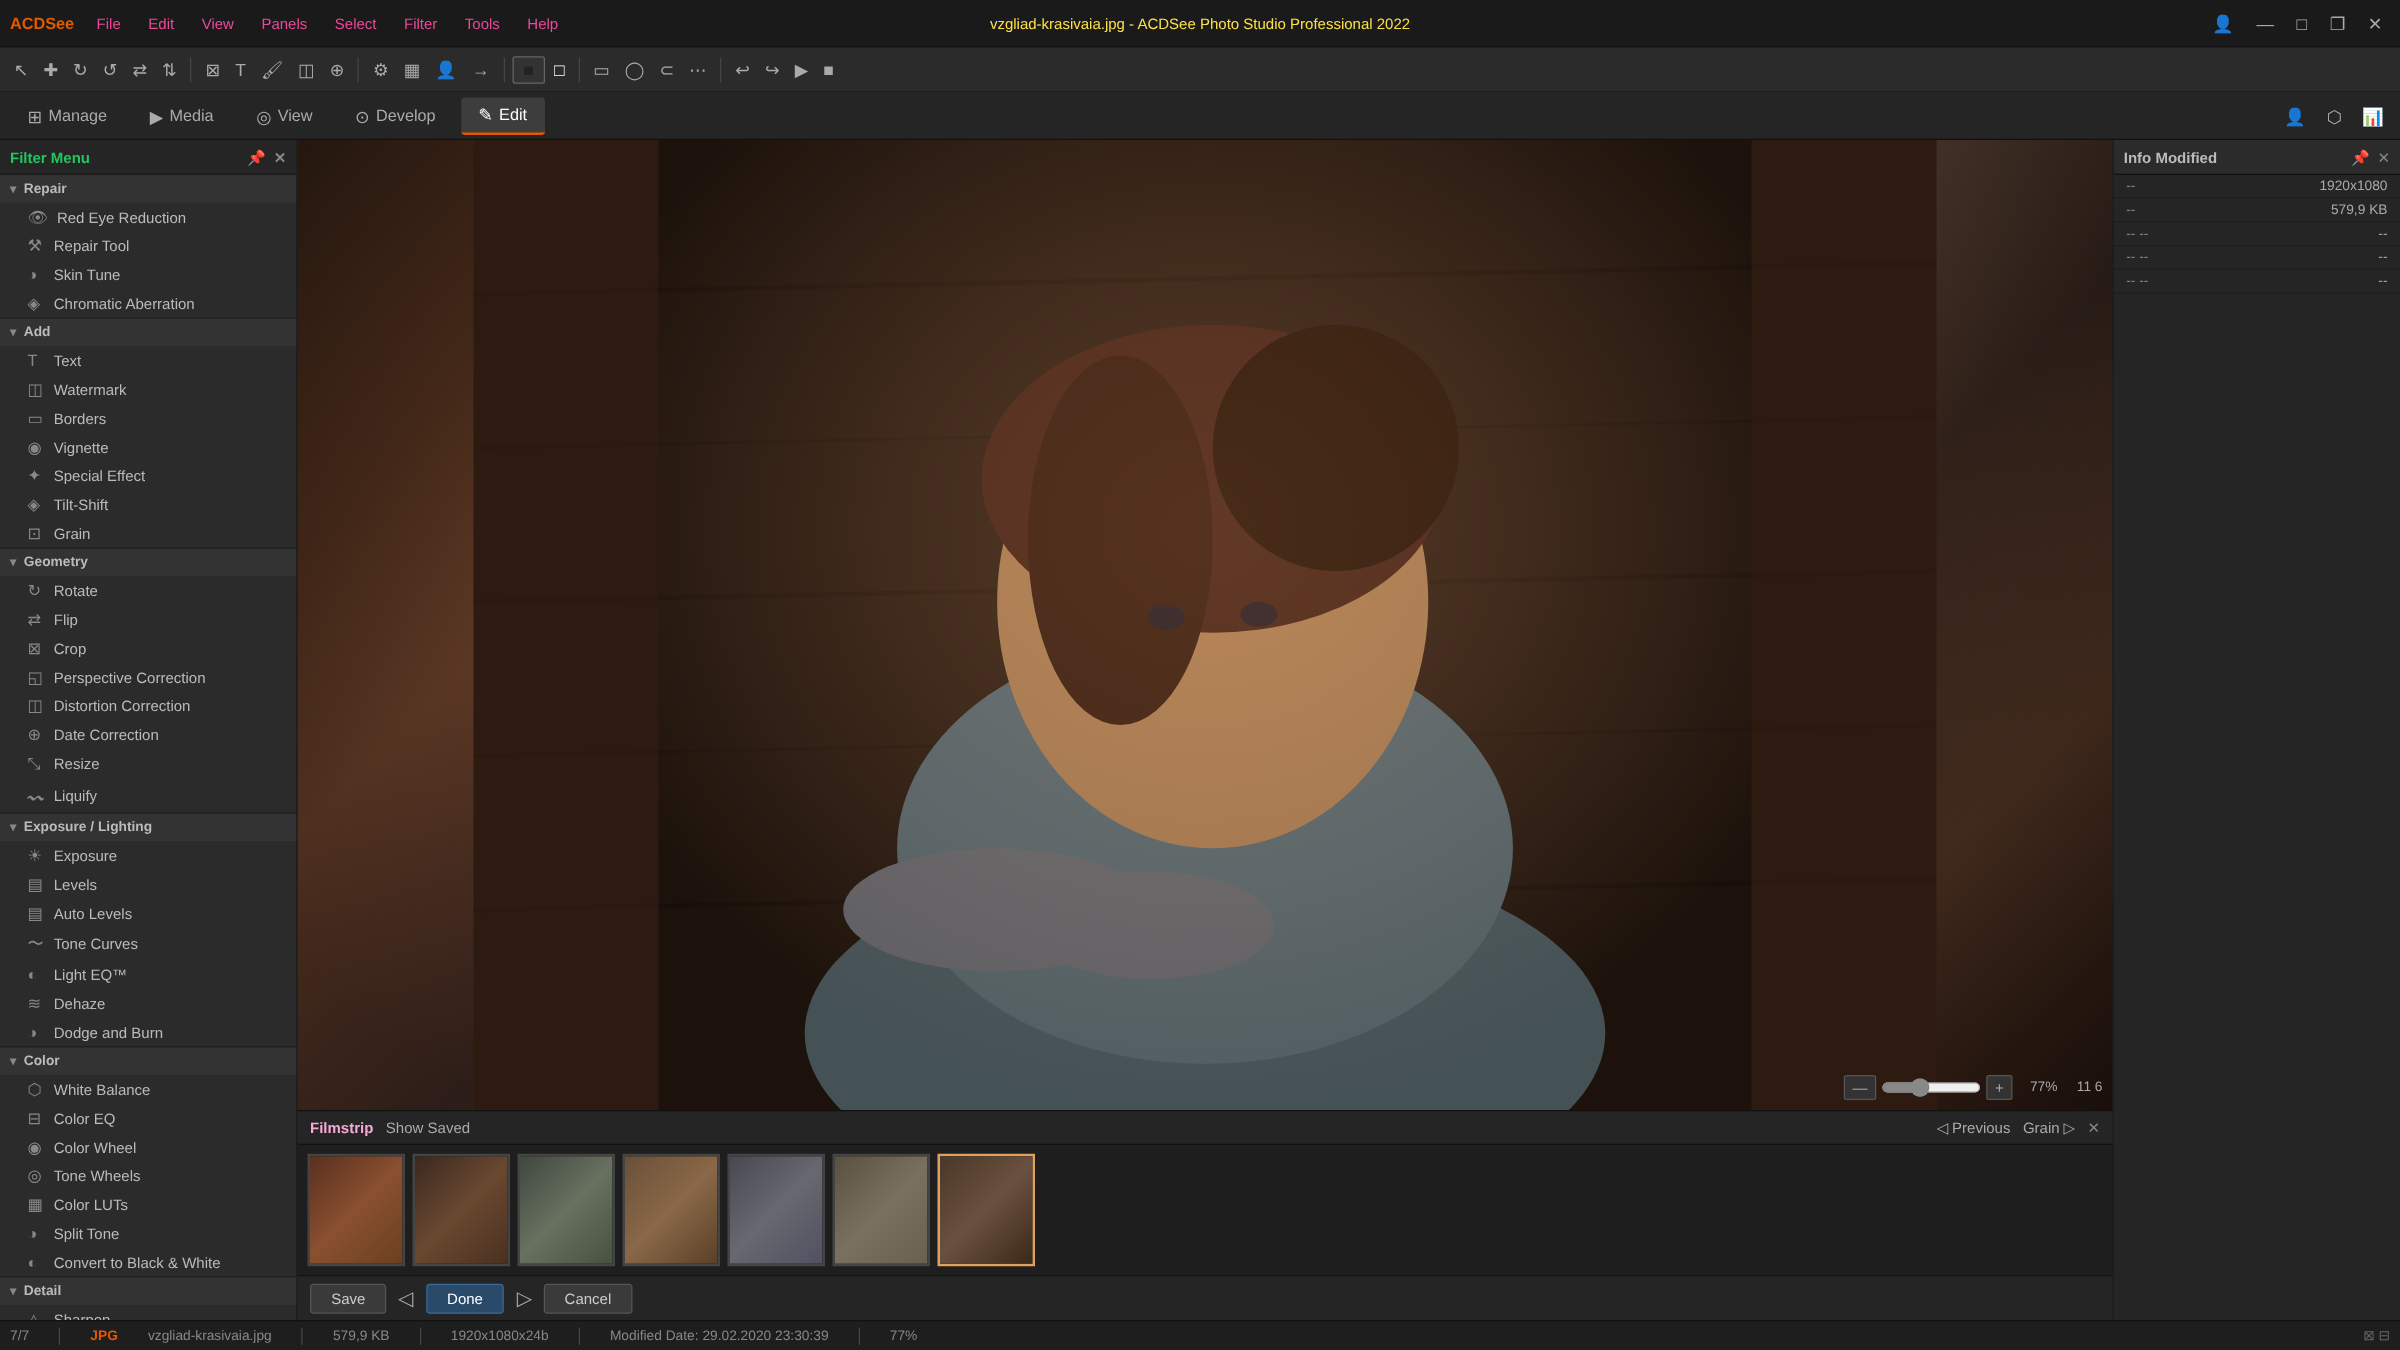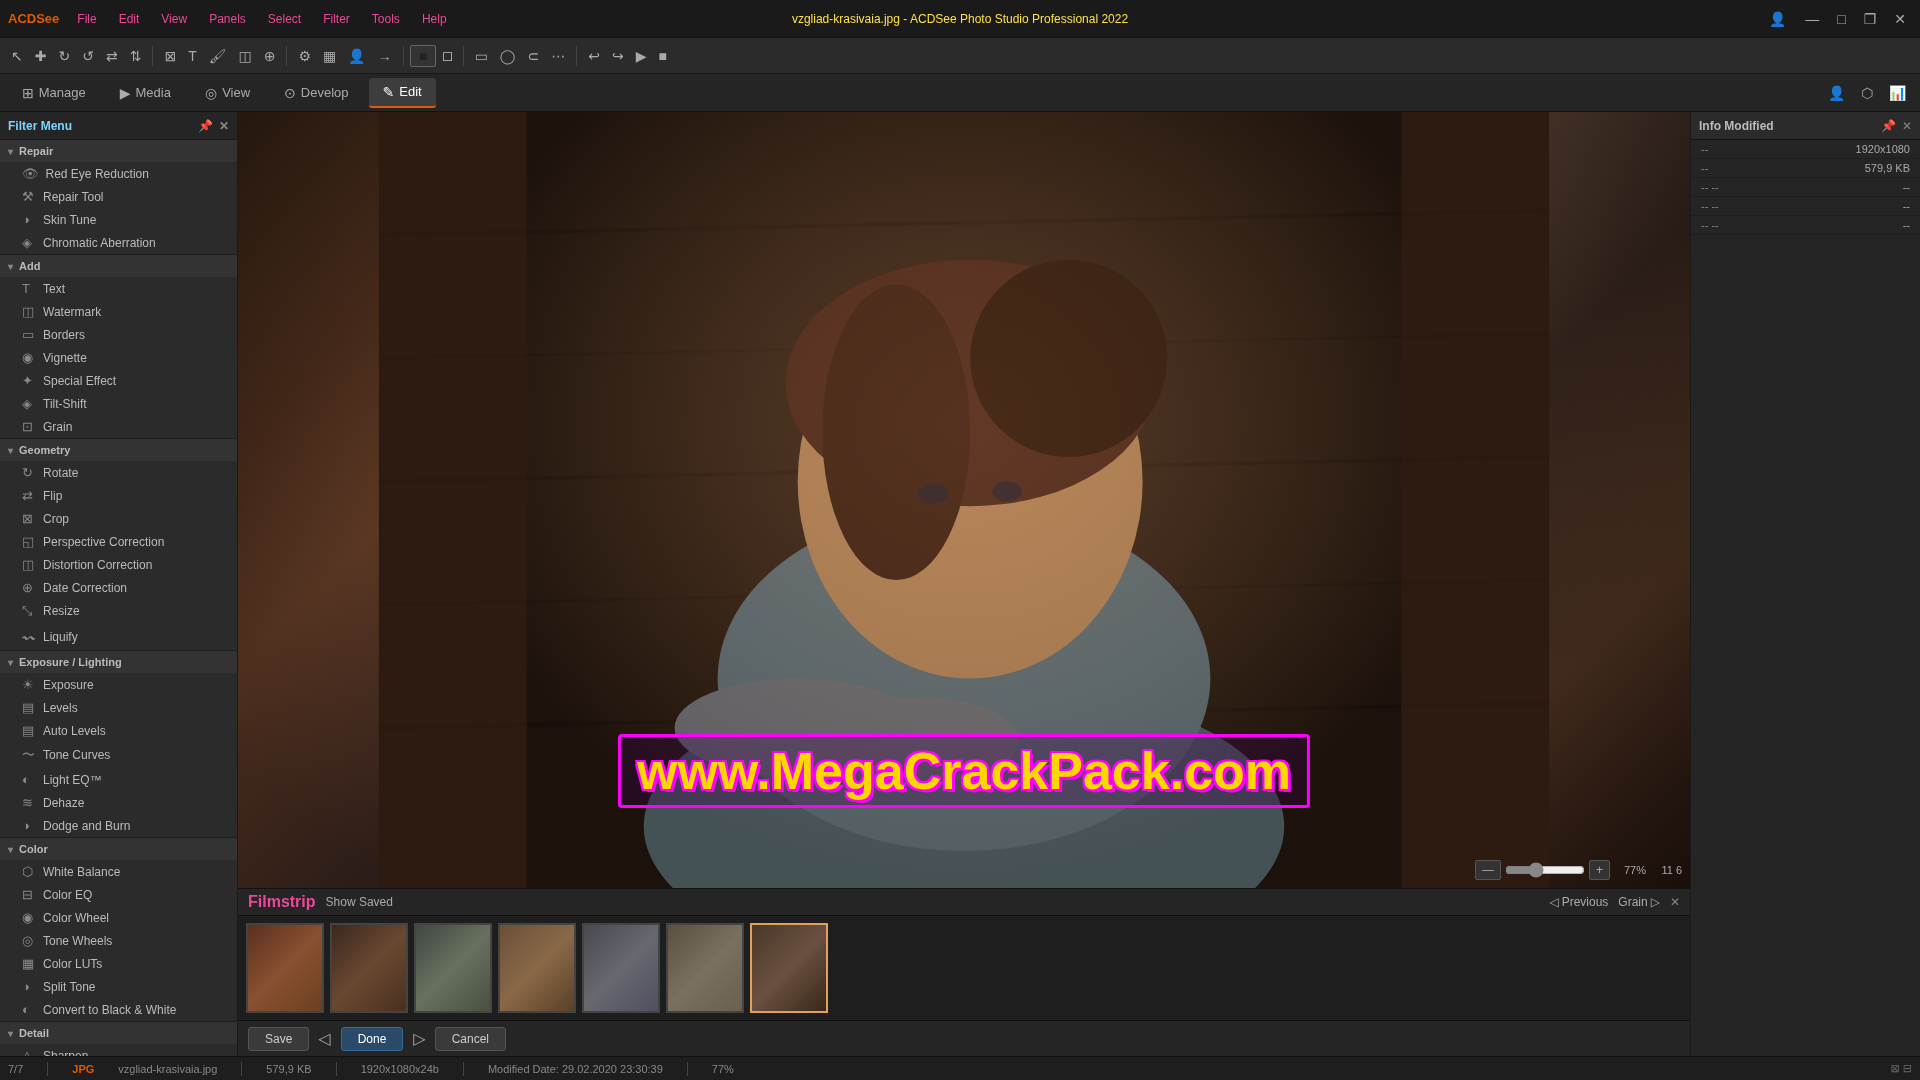--- a/index.html
+++ b/index.html
@@ -24,21 +24,21 @@
     .nav-tab { background: none; border: none; color: #aaa; cursor: pointer; padding: 6px 14px; font-size: 13px; border-radius: 3px; display: flex; align-items: center; gap: 5px; }
     .nav-tab.active { background: #3d3d3d; color: #fff; border-bottom: 2px solid #e05a00; }
     .nav-tab-icon { font-size: 14px; }
 
     
     #main { display: flex; flex: 1; overflow: hidden; }
 
     
     #sidebar { width: 238px; background: #2b2b2b; border-right: 1px solid #1a1a1a; display: flex; flex-direction: column; overflow: hidden; flex-shrink: 0; }
     #sidebar-header { background: #252525; height: 28px; display: flex; align-items: center; justify-content: space-between; padding: 0 8px; border-bottom: 1px solid #1a1a1a; }
-    #sidebar-header span { font-size: 12px; color: #7dd3fc; font-weight: bold; }
+    #sidebar-header span { font-size: 12px; color: #22c55e; font-weight: bold; }
     #sidebar-header .header-icons { display: flex; gap: 6px; }
     #sidebar-header .header-icons span { color: #888; cursor: pointer; font-size: 12px; }
     #sidebar-scroll { flex: 1; overflow-y: auto; overflow-x: hidden; }
     #sidebar-scroll::-webkit-scrollbar { width: 6px; }
     #sidebar-scroll::-webkit-scrollbar-track { background: #2b2b2b; }
     #sidebar-scroll::-webkit-scrollbar-thumb { background: #555; border-radius: 3px; }
 
     .filter-section { border-bottom: 1px solid #1e1e1e; }
     .filter-section-header { padding: 5px 8px; background: #333; color: #bbb; font-size: 11px; font-weight: bold; display: flex; align-items: center; gap: 6px; cursor: pointer; }
     .section-arrow { font-size: 10px; color: #888; }
@@ -52,21 +52,21 @@
     
     .watermark { position: absolute; bottom: 80px; left: 50%; transform: translateX(-50%); z-index: 10; pointer-events: none; }
     .watermark-text { font-size: 52px; font-weight: 900; color: #FFD700; text-shadow: 3px 3px 0 #FF00FF, -2px -2px 0 #FF00FF, 2px -2px 0 #FF00FF, -2px 2px 0 #FF00FF; font-family: Arial Black, sans-serif; white-space: nowrap; background: rgba(60,0,80,0.3); border: 3px solid #FF00FF; border-radius: 4px; padding: 4px 16px; }
 
     
     .portrait-bg { width: 100%; height: 100%; background: linear-gradient(135deg, #3a2518 0%, #5a3520 15%, #7a4a30 25%, #4a3028 40%, #6a5040 55%, #3a2820 70%, #5a3a28 85%, #2a1810 100%); position: relative; display: flex; align-items: center; justify-content: center; overflow: hidden; }
     .portrait-overlay { position: absolute; top: 0; left: 0; right: 0; bottom: 0; background: radial-gradient(ellipse 60% 80% at 50% 40%, rgba(180,120,80,0.15) 0%, rgba(0,0,0,0.4) 100%); }
 
     
     #filmstrip-bar { background: #252525; height: 28px; display: flex; align-items: center; justify-content: space-between; padding: 0 10px; border-top: 1px solid #111; border-bottom: 1px solid #111; flex-shrink: 0; }
-    .filmstrip-label { color: #ec4899; font-size: 16px; font-weight: bold; }
+    .filmstrip-label { color: #f9a8d4; font-size: 12px; font-weight: bold; }
     .filmstrip-controls { display: flex; gap: 10px; align-items: center; }
     .filmstrip-btn { color: #aaa; cursor: pointer; font-size: 12px; background: none; border: none; display: flex; align-items: center; gap: 3px; }
     .filmstrip-close { color: #888; cursor: pointer; }
     #filmstrip { background: #1e1e1e; height: 104px; display: flex; align-items: center; padding: 4px 8px; gap: 6px; overflow-x: auto; flex-shrink: 0; }
     #filmstrip::-webkit-scrollbar { height: 4px; }
     #filmstrip::-webkit-scrollbar-thumb { background: #555; }
     .thumb { width: 78px; height: 90px; border: 2px solid #444; cursor: pointer; background: #333; flex-shrink: 0; overflow: hidden; display: flex; align-items: center; justify-content: center; }
     .thumb.active { border-color: #e0a060; }
     .thumb-inner { width: 100%; height: 100%; background-size: cover; background-position: center; }
 
@@ -417,23 +417,20 @@
           <ellipse cx="510" cy="308" rx="12" ry="8" fill="#2a2838" opacity="0.7"></ellipse>
 
           <radialGradient id="bgGrad" cx="50%" cy="40%" r="60%">
             <stop offset="0%" stop-color="#8a6040" stop-opacity="0.3"></stop>
             <stop offset="100%" stop-color="#000000" stop-opacity="0.4"></stop>
           </radialGradient>
           <rect x="120" y="0" width="710" height="630" fill="url(#bgGrad)" opacity="0.6"></rect>
         </svg>
       </div>
 
-      <div class="watermark">
-        <div class="watermark-text">www.MegaCrackPack.com</div>
-      </div>
 
       <div id="zoom-controls">
         <button class="zoom-btn">—</button>
         <input type="range" class="zoom-slider" min="10" max="200" value="77" style="">
         <button class="zoom-btn">+</button>
         <span class="zoom-pct">77%</span>
         <span class="zoom-pct">11 6</span>
       </div>
     </div>
 

